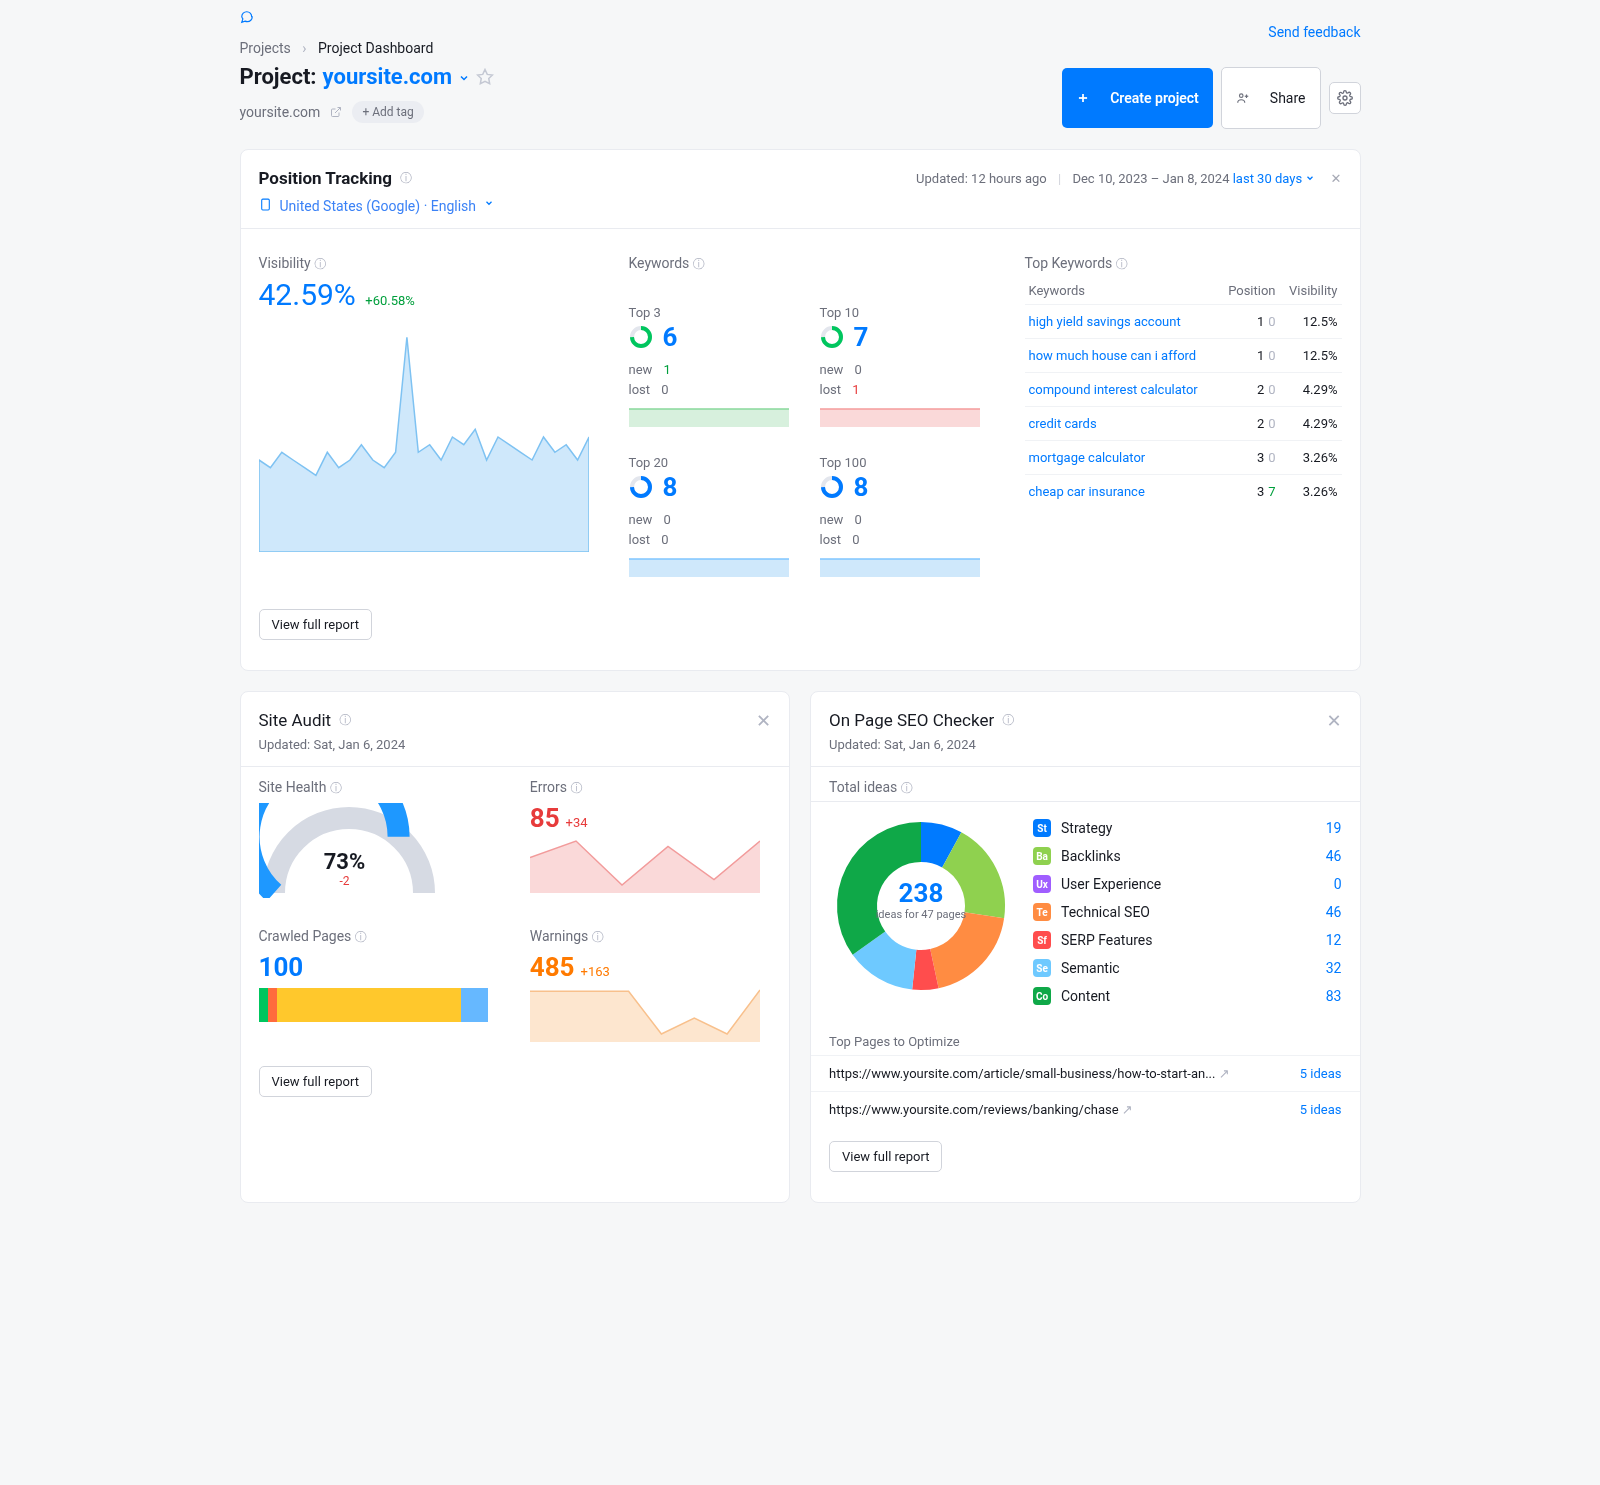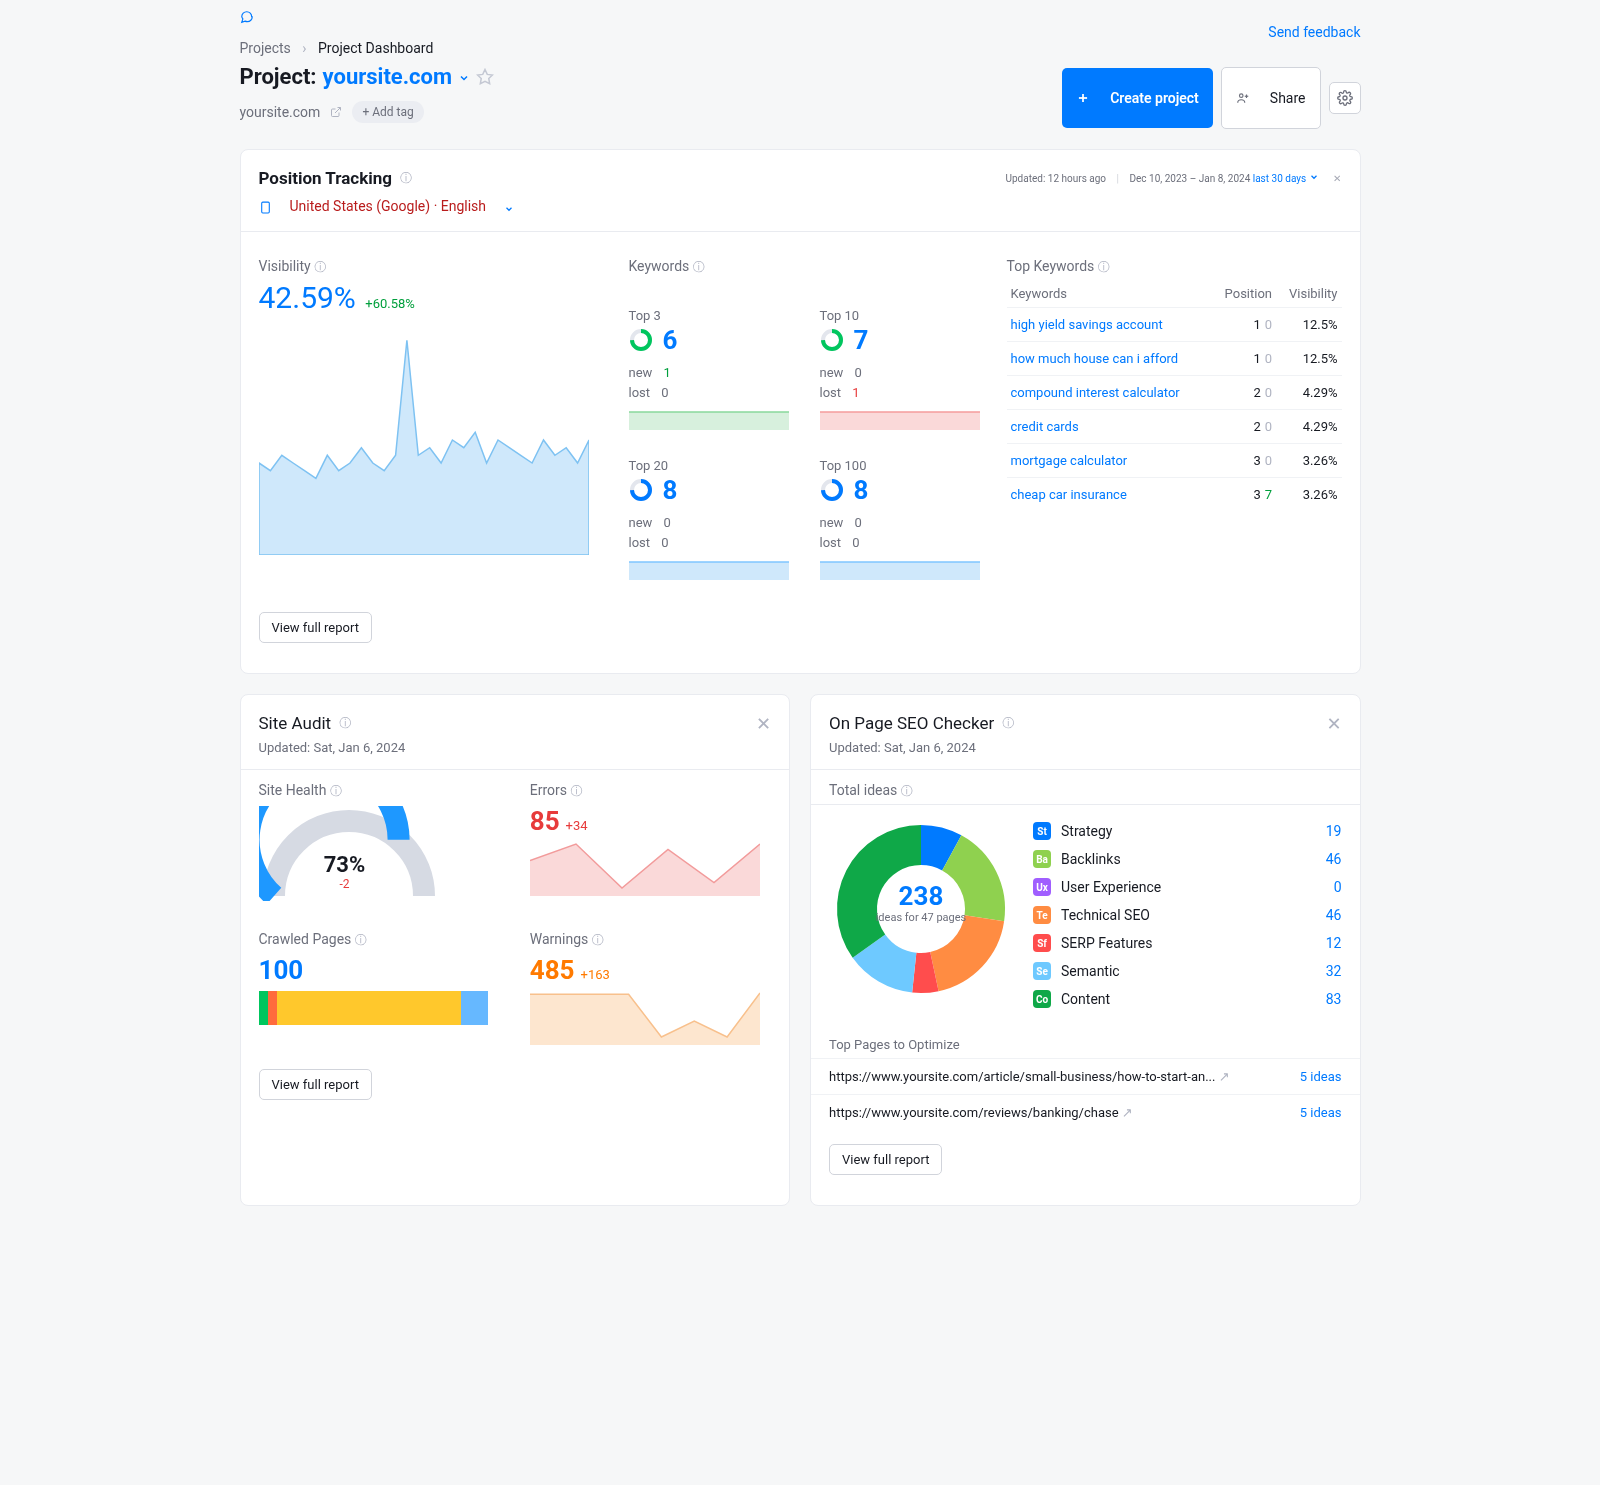--- a/index.html
+++ b/index.html
@@ -17,30 +17,30 @@
 .btn-icon{background:#fff;border:1px solid #d1d4db;padding:7px;border-radius:5px;color:#6c6f7b;cursor:pointer}
 h1.title{font-size:22px;font-weight:700;display:flex;align-items:center;gap:6px}
 h1.title .domain{color:#007aff}
 h1.title .star{color:#c4c8d3;cursor:pointer}
 .subrow{margin-top:12px;display:flex;align-items:center;gap:10px;color:#6c6f7b}
 .add-tag{background:#ebedf2;border:none;color:#6c6f7b;padding:4px 10px;border-radius:14px;font-size:12px;cursor:pointer}
 .card{background:#fff;border:1px solid #e9ebf0;border-radius:8px;margin:10px}
 .pt-card .hdr{display:flex;justify-content:space-between;align-items:center;padding:18px 18px 4px}
 .pt-card .hdr-left{display:flex;align-items:center;gap:8px}
 .pt-card h2{font-size:17px;font-weight:700}
-.pt-card .meta{color:#6c6f7b;font-size:10px}
+.pt-card .meta{color:#6c6f7b;font-size:13px}
 .pt-card .meta .sep{margin:0 8px;color:#d1d4db}
 .pt-card .meta .range{color:#007aff;cursor:pointer}
 .pt-card .meta .close{color:#a6a9b5;margin-left:12px;cursor:pointer}
-.locale{color:#b91c1c;cursor:pointer;margin:6px 0 0 18px;display:inline-flex;align-items:flex-end;gap:18px}
+.locale{color:#3b82f6;cursor:pointer;margin:6px 0 0 18px;display:inline-flex;align-items:flex-start;gap:8px}
 .info{color:#b0b4c2;font-size:12px}
 .pt-body{display:flex;padding:26px 18px 18px;border-top:1px solid #e9ebf0;margin-top:14px}
 .col-vis{flex:0 0 340px;margin-right:30px}
 .col-kw{flex:0 0 360px;display:grid;grid-template-columns:1fr 1fr;gap:28px 22px}
-.col-top{flex:1;margin-left:18px}
+.col-top{flex:1;margin-left:36px}
 .label{color:#6c6f7b;font-size:14px;margin-bottom:4px}
 .big-blue{color:#007aff;font-size:30px;font-weight:400}
 .delta-green{color:#009f3c;font-size:13px;margin-left:6px}
 .area-svg{margin-top:10px}
 .kw-block .top-label{color:#6c6f7b;font-size:13px;margin-bottom:2px}
 .kw-block .ring-row{display:flex;align-items:center;gap:10px}
 .kw-block .big{color:#007aff;font-size:26px;font-weight:700}
 .kw-block .newlost{font-size:13px;color:#6c6f7b;margin-top:8px;line-height:1.5}
 .kw-block .newlost .v{margin-left:8px}
 .kw-block .newlost .green{color:#009f3c}

